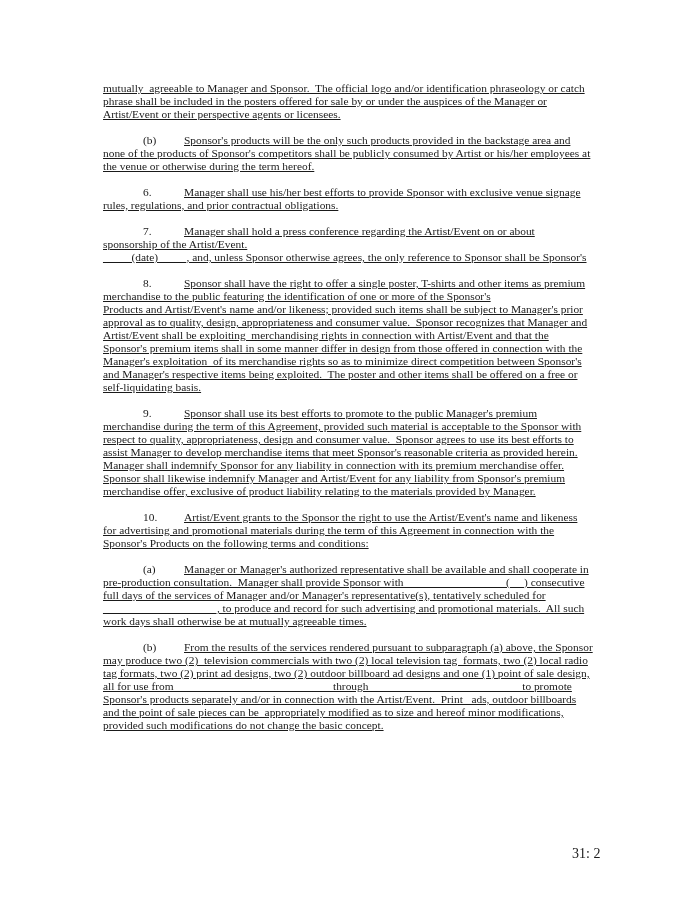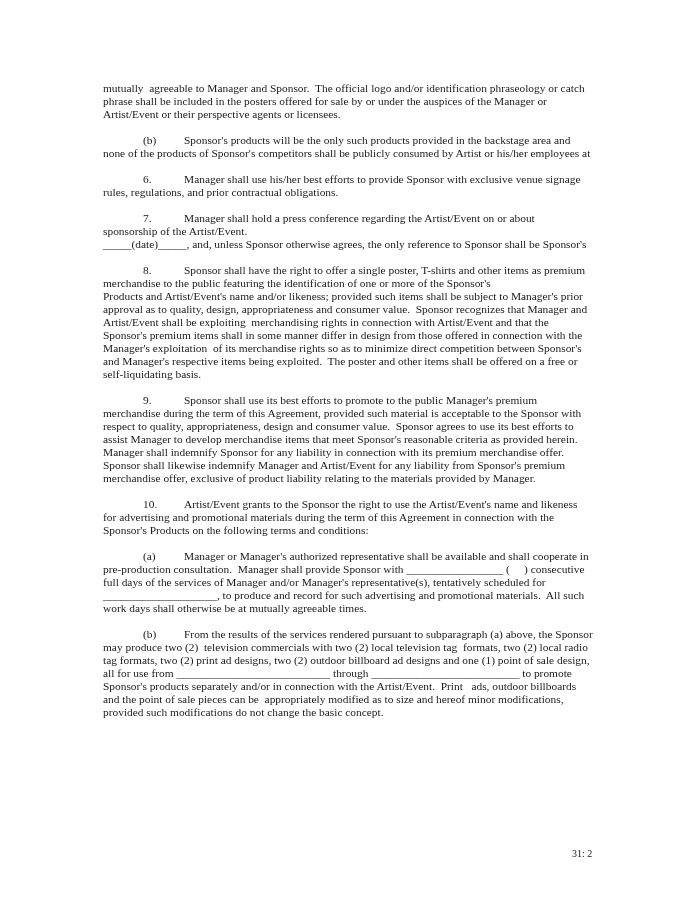--- a/index.html
+++ b/index.html
@@ -19,54 +19,56 @@
       position: absolute;
       left: 103px;
       top: 82px;
       width: 500px;
       font-size: 11.4px;
       line-height: 13px;
     }
     .para {
       margin: 0 0 13px 0;
       white-space: normal;
+      text-decoration: underline;
     }
     .line {
       display: block;
       white-space: pre;
     }
     .num {
       display: inline-block;
       width: 81px;
       padding-left: 40px;
       box-sizing: border-box;
     }
     .footer {
       position: absolute;
       left: 572px;
       top: 847px;
-      font-size: 10px;
+      font-size: 14px;
       line-height: 13px;
       white-space: pre;
     }
   </style>
 </head>
 <body>
 
 <div class="page">
 
   <div class="para">
     <span class="line">mutually  agreeable to Manager and Sponsor.  The official logo and/or identification phraseology or catch</span>
     <span class="line">phrase shall be included in the posters offered for sale by or under the auspices of the Manager or</span>
     <span class="line">Artist/Event or their perspective agents or licensees.</span>
   </div>
 
   <div class="para">
     <span class="line"><span class="num">(b)</span><span>Sponsor's products will be the only such products provided in the backstage area and</span></span>
     <span class="line">none of the products of Sponsor's competitors shall be publicly consumed by Artist or his/her employees at</span>
+    <span class="line">the venue or otherwise during the term hereof.</span>
   </div>
 
   <div class="para">
     <span class="line"><span class="num">6.</span><span>Manager shall use his/her best efforts to provide Sponsor with exclusive venue signage</span></span>
     <span class="line">rules, regulations, and prior contractual obligations.</span>
   </div>
 
   <div class="para">
     <span class="line"><span class="num">7.</span><span>Manager shall hold a press conference regarding the Artist/Event on or about</span></span>
     <span class="line">sponsorship of the Artist/Event.</span>

